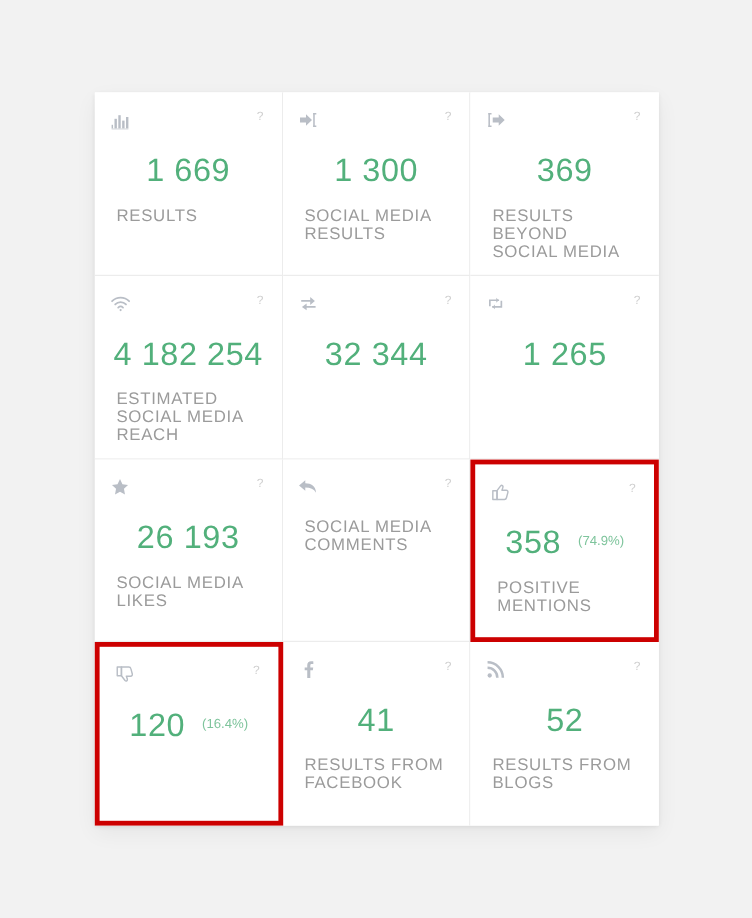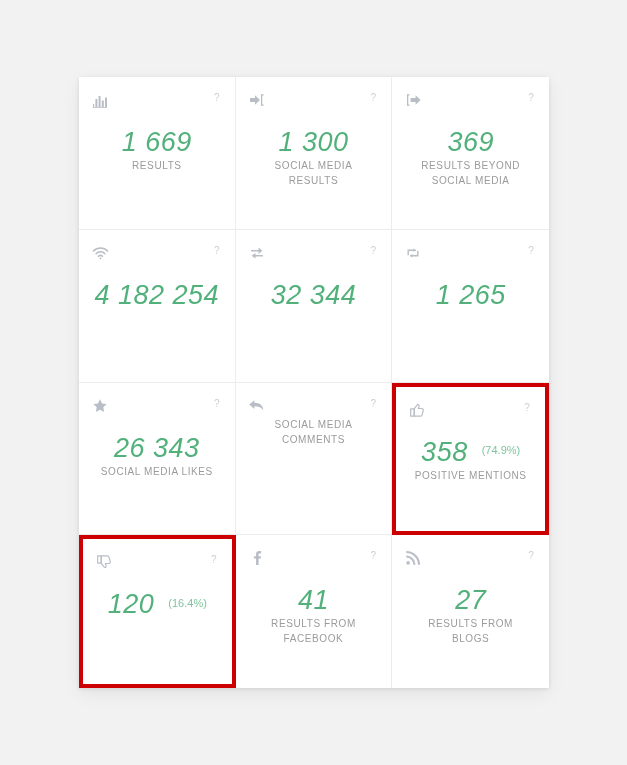--- a/index.html
+++ b/index.html
@@ -80,34 +80,32 @@
   .metric-value-row {
     margin-top: 16px;
     text-align: center;
     white-space: nowrap;
   }
   .metric-value {
     font-size: 27px;
     color: #52b07b;
     font-weight: 400;
     letter-spacing: 0.5px;
-    font-style: italic;
   }
   .metric-percent {
     font-size: 11px;
     color: #7ec49c;
     vertical-align: super;
     margin-left: 14px;
   }
   .metric-percent:empty { display: none; }
 
   .metric-label {
-    margin-top: 0;
-    text-align: center;
-    font-size: 10px;
+    margin-top: 14px;
+    font-size: 14px;
     letter-spacing: 0.6px;
     color: #9b9b9b;
     line-height: 15px;
     text-transform: uppercase;
     padding: 0 6px;
   }
 </style>
 </head>
 <body>
 
@@ -164,20 +162,21 @@
             <svg width="17" height="14" viewBox="0 0 17 14" fill="none" stroke="currentColor" stroke-width="1.5" stroke-linecap="round">
               <path d="M1.4 5.0a10 10 0 0 1 14.2 0"></path>
               <path d="M4.0 7.7a6.3 6.3 0 0 1 9.0 0"></path>
               <path d="M6.5 10.3a2.9 2.9 0 0 1 4.0 0"></path>
               <circle cx="8.5" cy="12.4" r="0.9" fill="currentColor" stroke="none"></circle>
             </svg>
           </span>
           <span class="help-marker">?</span>
         </div>
         <div class="metric-value-row"><span class="metric-value">4 182 254</span></div>
+        <div class="metric-label">ESTIMATED SOCIAL MEDIA REACH</div>
       </div>
       <div class="metric-card">
         <div class="card-top">
           <span class="metric-icon">
             <svg width="16" height="16" viewBox="0 0 16 16" fill="currentColor">
               <path d="M2 5h10v1.5H2z"></path>
               <path d="M9.5 2.4L13.4 5.75 9.5 9.1z"></path>
               <path d="M4 10h10v1.5H4z"></path>
               <path d="M6.5 7.9L2.6 10.75 6.5 13.6z"></path>
             </svg>
@@ -202,21 +201,21 @@
       </div>
       <div class="metric-card">
         <div class="card-top">
           <span class="metric-icon">
             <svg width="16" height="16" viewBox="0 0 16 16" fill="currentColor">
               <path d="M8 1.2l2.05 4.3 4.65.62-3.4 3.25.85 4.63L8 11.8l-4.15 2.2.85-4.63L1.3 6.12l4.65-.62z"></path>
             </svg>
           </span>
           <span class="help-marker">?</span>
         </div>
-        <div class="metric-value-row"><span class="metric-value">26 343</span></div>
+        <div class="metric-value-row"><span class="metric-value">26 193</span></div>
         <div class="metric-label">SOCIAL MEDIA LIKES</div>
       </div>
       <div class="metric-card">
         <div class="card-top">
           <span class="metric-icon">
             <svg width="17" height="15" viewBox="0 0 17 15" fill="currentColor">
               <path d="M6.4 2.2v2.5C11.4 4.9 15 6.8 15.4 12.6c-1.8-2.9-4.7-4.2-9-4.25v2.6L1.2 6.6z"></path>
             </svg>
           </span>
           <span class="help-marker">?</span>
@@ -264,17 +263,17 @@
         <div class="card-top">
           <span class="metric-icon">
             <svg width="16" height="16" viewBox="0 0 16 16" fill="currentColor">
               <circle cx="3.1" cy="12.9" r="1.8"></circle>
               <path d="M1.3 7.6a7.1 7.1 0 0 1 7.1 7.1h2.1A9.2 9.2 0 0 0 1.3 5.5z"></path>
               <path d="M1.3 3.0a11.7 11.7 0 0 1 11.7 11.7h2.1A13.8 13.8 0 0 0 1.3 0.9z"></path>
             </svg>
           </span>
           <span class="help-marker">?</span>
         </div>
-        <div class="metric-value-row"><span class="metric-value">27</span></div>
+        <div class="metric-value-row"><span class="metric-value">52</span></div>
         <div class="metric-label">RESULTS FROM BLOGS</div>
       </div>
     </div>
 </div>
 
 </body></html>

